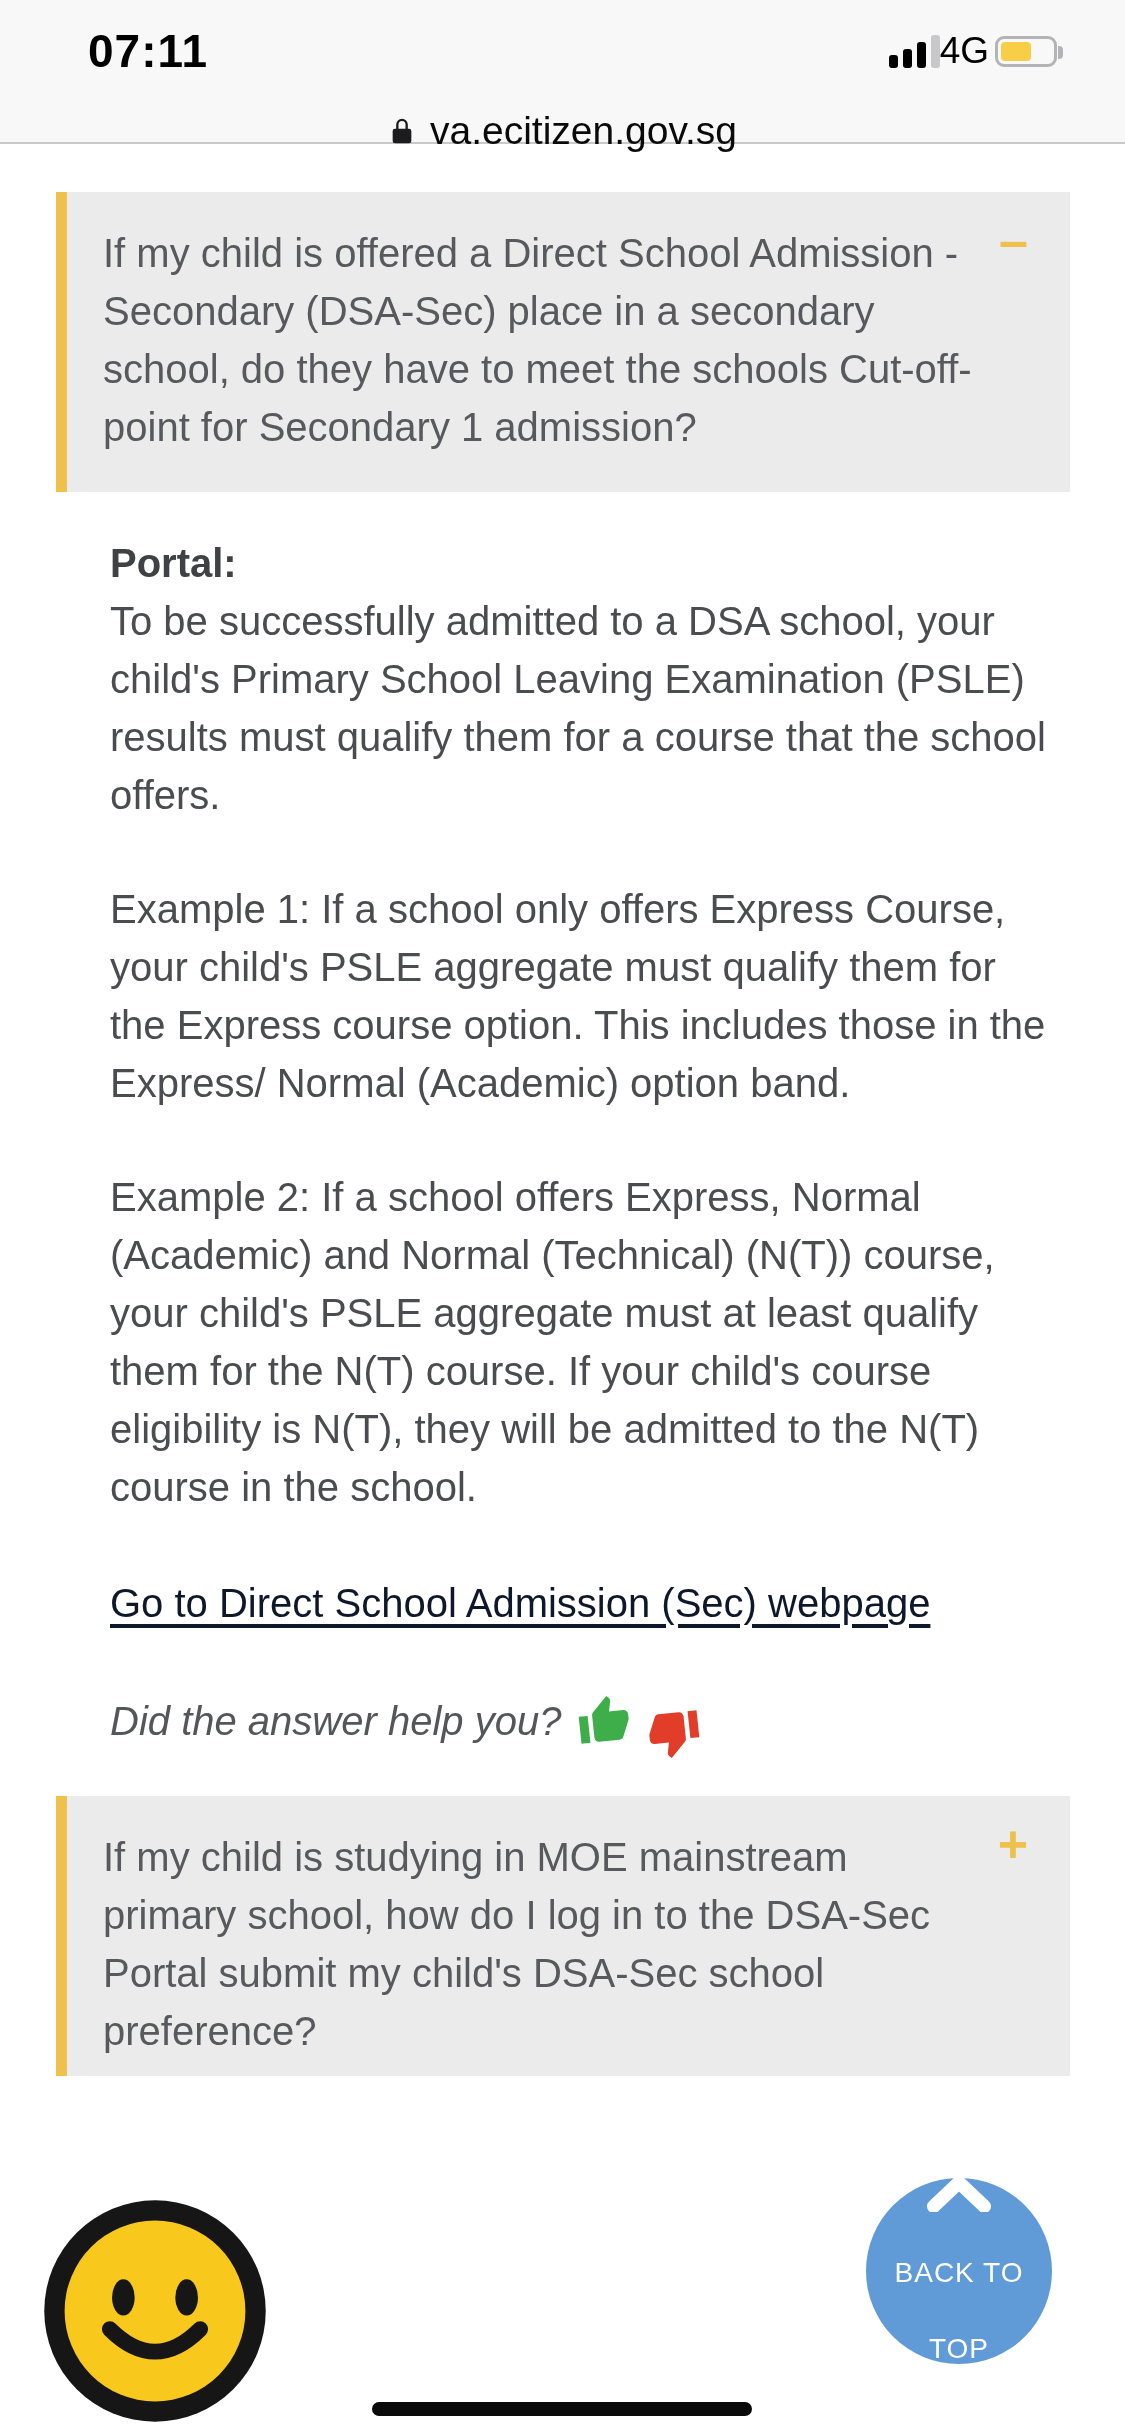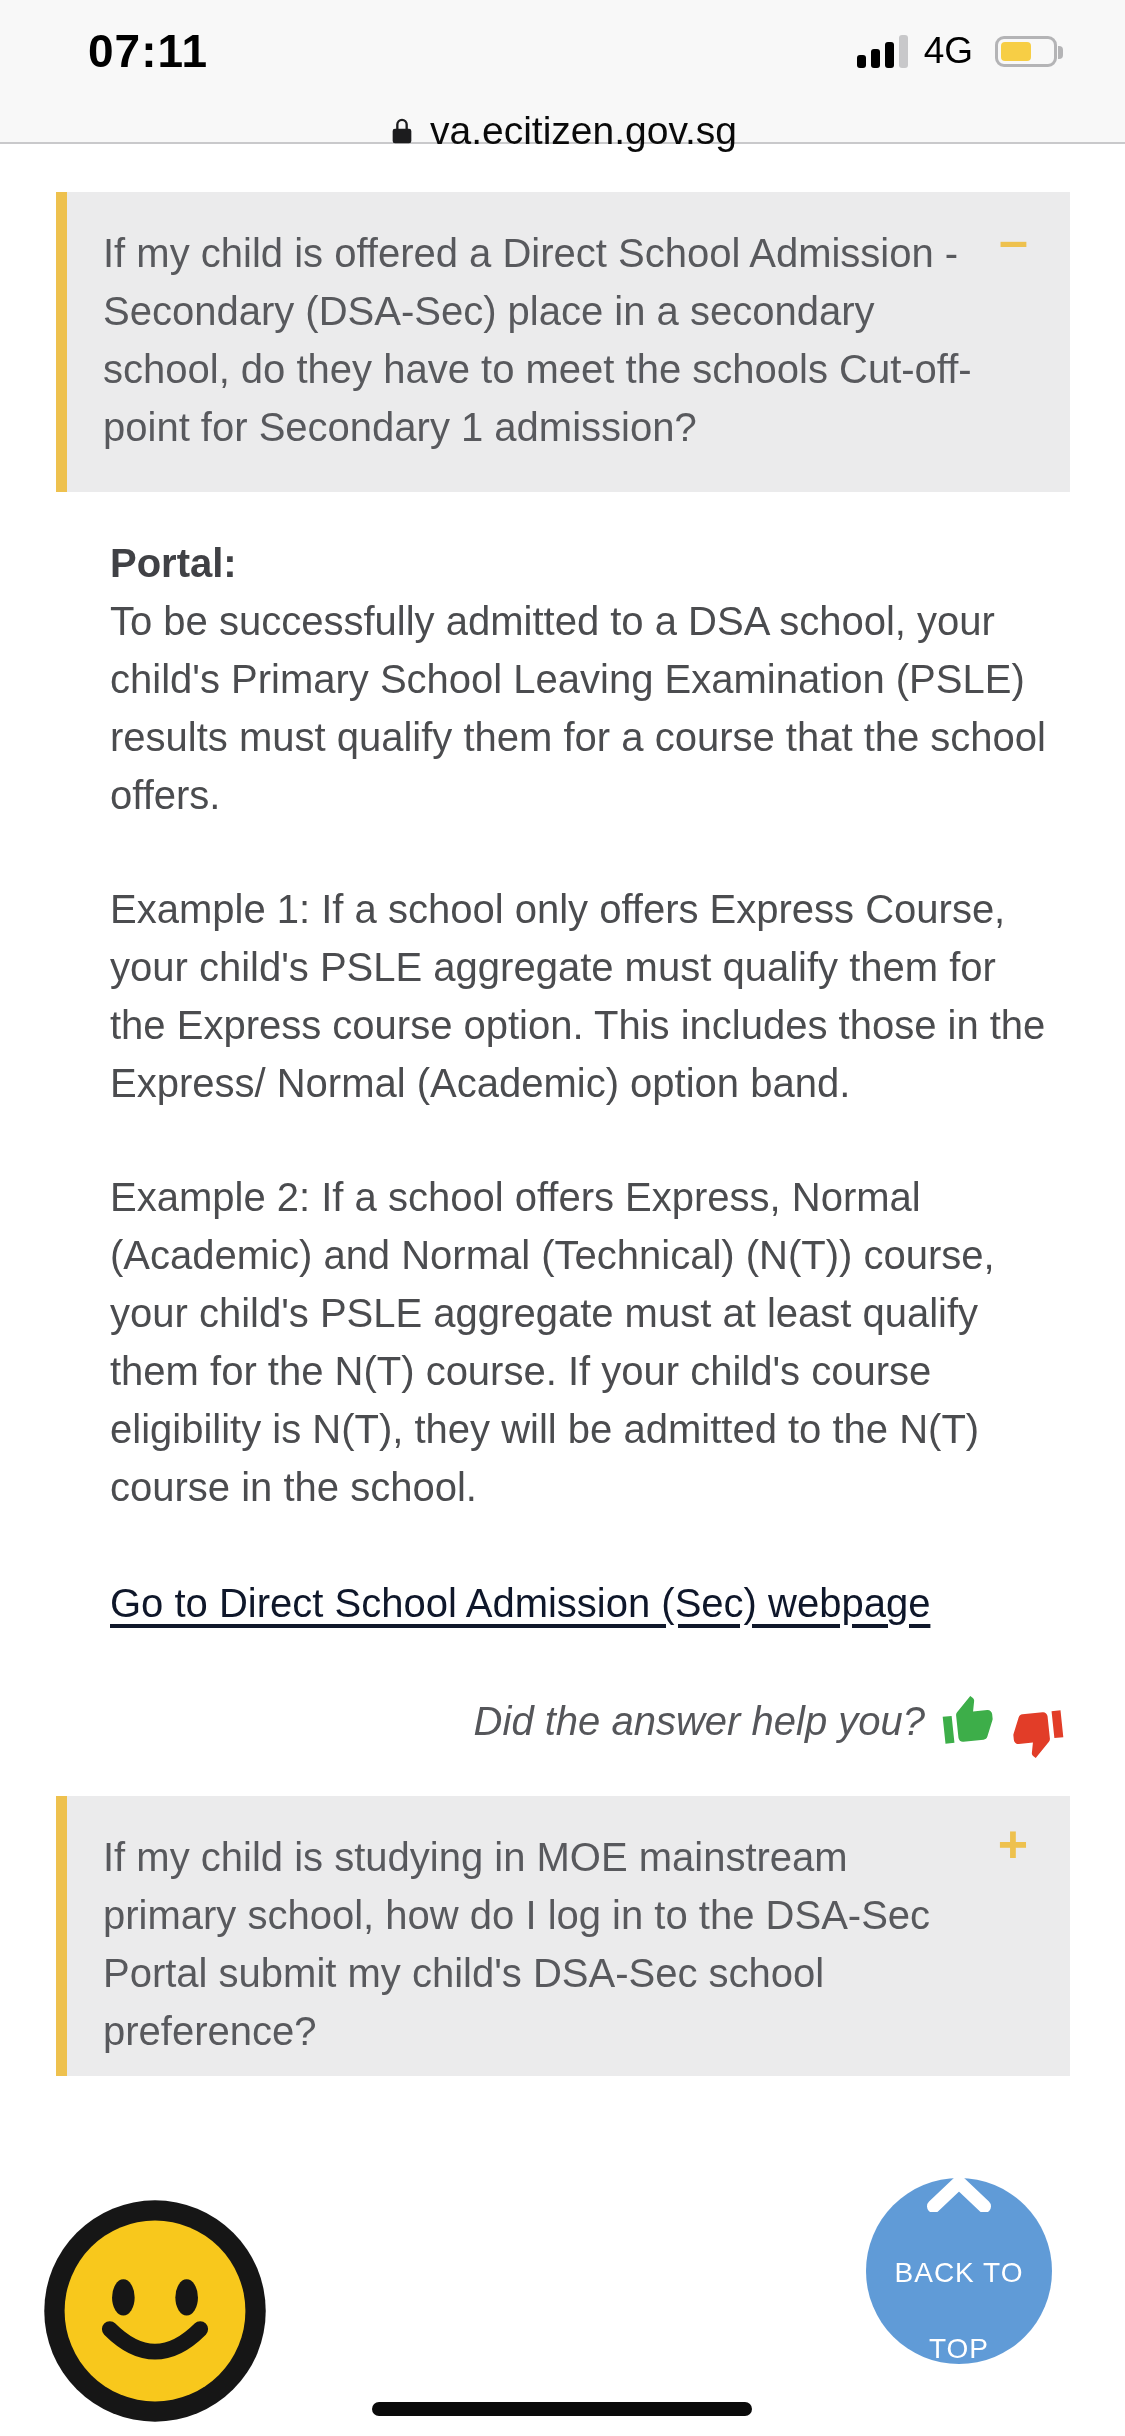--- a/index.html
+++ b/index.html
@@ -15,21 +15,21 @@
   .top-chrome {
     background: #f8f8f8;
     border-bottom: 2px solid #c9c9cb;
     height: 144px; box-sizing: border-box;
   }
   .status-bar {
     display: flex; justify-content: space-between; align-items: center;
     padding: 24px 58px 0 88px;
   }
   .time { font-size: 46px; font-weight: 700; color: #000; letter-spacing: 1px; }
-  .status-icons { display: flex; align-items: center; gap: 16px; }
+  .status-icons { display: flex; align-items: center; gap: 0; }
   .signal { display: inline-flex; align-items: flex-end; gap: 5px; height: 34px; }
   .bar { display: inline-block; width: 9px; border-radius: 3px; background: #000; }
   .b1 { height: 13px; } .b2 { height: 19px; } .b3 { height: 26px; } .b4 { height: 33px; }
   .bar.dim { background: #c8c8ca; }
   .network { font-size: 37px; color: #000; }
   .battery {
     position: relative; display: inline-block;
     width: 62px; height: 31px;
     border: 3px solid rgba(60,60,67,0.36); border-radius: 9px;
     margin-left: 6px; margin-right: 10px; box-sizing: border-box;
@@ -62,21 +62,21 @@
 
   .answer { margin: 42px 60px 0 110px; font-size: 40px; line-height: 58px; color: #4b4c4f; }
   .answer p { margin: 0 12px 56px 0; }
   .answer p.answer-label { margin: 0; font-weight: 700; color: #404145; }
   .answer-link {
     display: inline-block; margin: 2px 0 0 0;
     color: #0f172a; font-size: 40px; line-height: 58px;
     text-decoration: underline; text-underline-offset: 7px; cursor: pointer;
   }
 
-  .feedback { display: flex; justify-content: flex-end; align-items: center; gap: 16px; margin-top: 60px; }
+  .feedback { display: flex; justify-content: flex-start; align-items: center; gap: 16px; margin-top: 60px; }
   .feedback-prompt { font-style: italic; font-size: 40px; color: #55565a; }
   .thumb { display: inline-block; cursor: pointer; }
   .thumb svg { width: 54px; height: 54px; display: block; }
   .thumb.up { transform: rotate(-6deg); }
   .thumb.down { transform: translateY(12px) rotate(-6deg); }
 
   .share-row { display: flex; justify-content: flex-end; margin-top: 50px; padding-right: 22px; }
   .share-btn {
     font-family: inherit;
     background: #3c6cd9; color: #ffffff;

